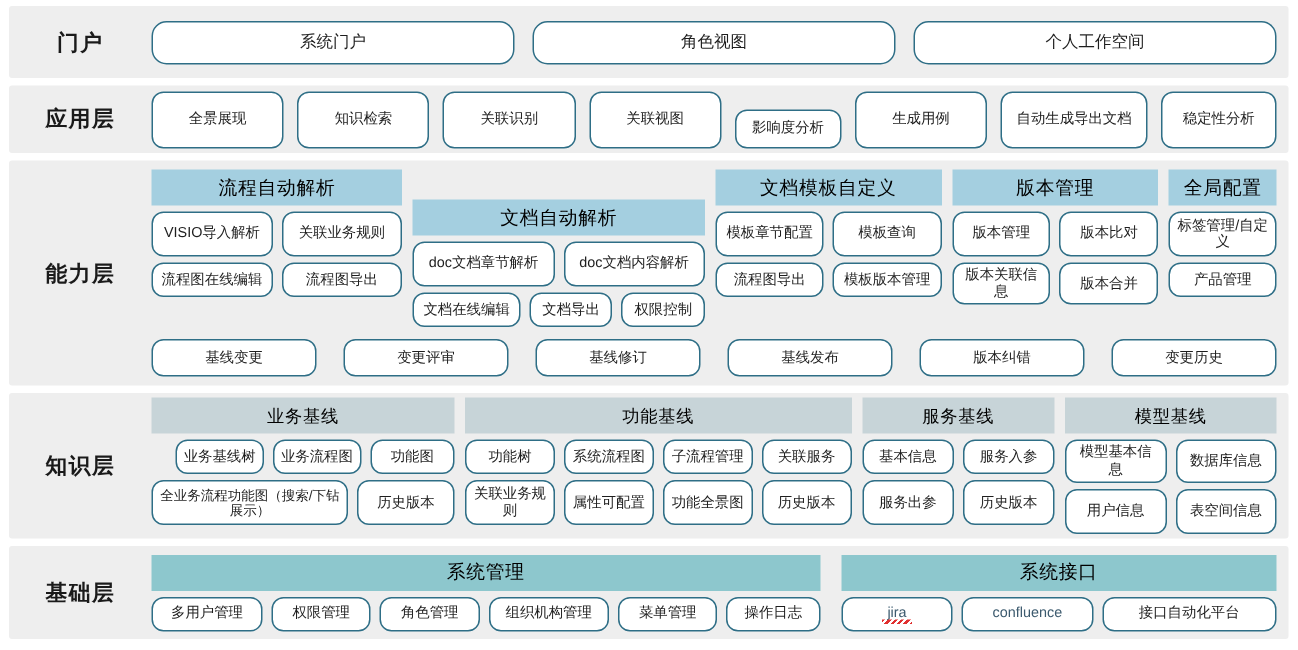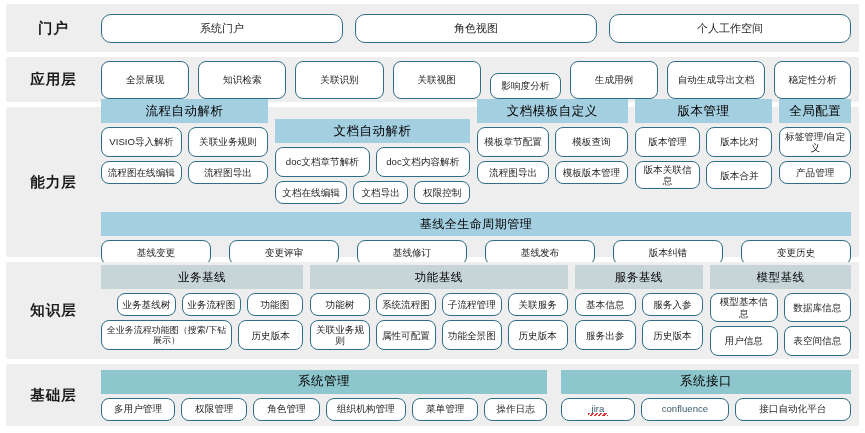--- a/index.html
+++ b/index.html
@@ -190,21 +190,20 @@
             <div class="pill tall" style="flex:1 1 0;">标签管理/自定义</div>
           </div>
           <div class="gcols">
             <div class="pill" style="flex:1 1 0;">产品管理</div>
           </div>
         </div>
 
       </div>
 
       <div class="group" style="margin-top:2px;">
-        <div class="ghead life">基线全生命周期管理</div>
         <div class="gcols" style="gap:18px;">
           <div class="pill" style="flex:1 1 0;min-height:25px;">基线变更</div>
           <div class="pill" style="flex:1 1 0;min-height:25px;">变更评审</div>
           <div class="pill" style="flex:1 1 0;min-height:25px;">基线修订</div>
           <div class="pill" style="flex:1 1 0;min-height:25px;">基线发布</div>
           <div class="pill" style="flex:1 1 0;min-height:25px;">版本纠错</div>
           <div class="pill" style="flex:1 1 0;min-height:25px;">变更历史</div>
         </div>
       </div>
 

